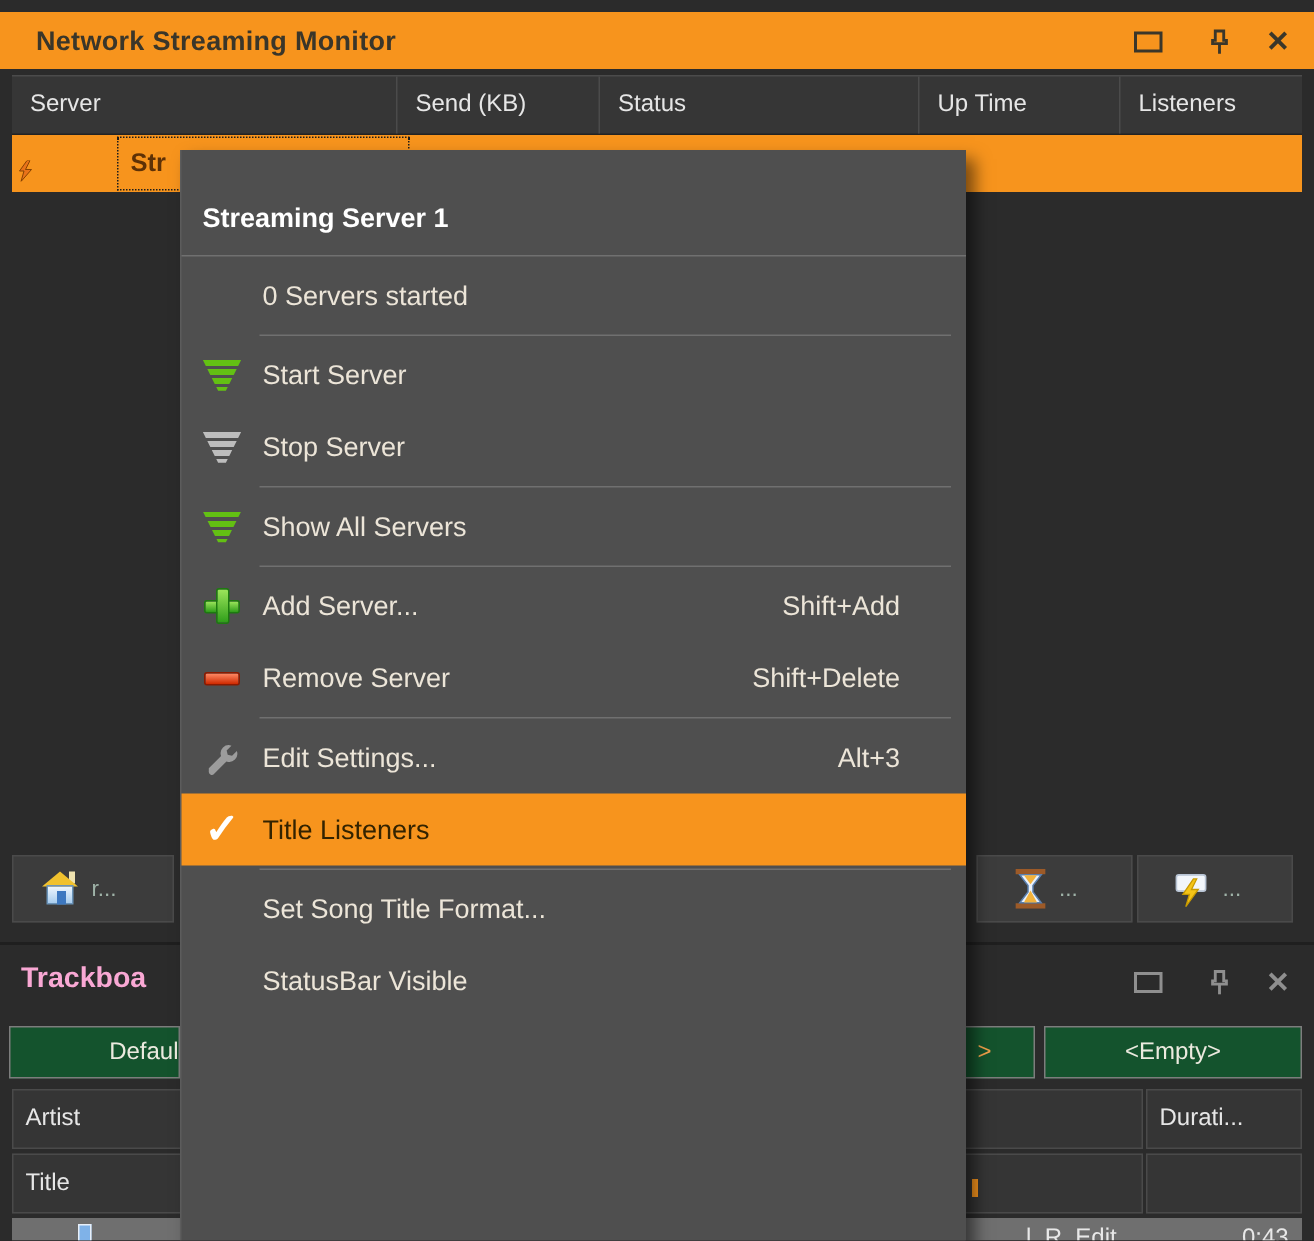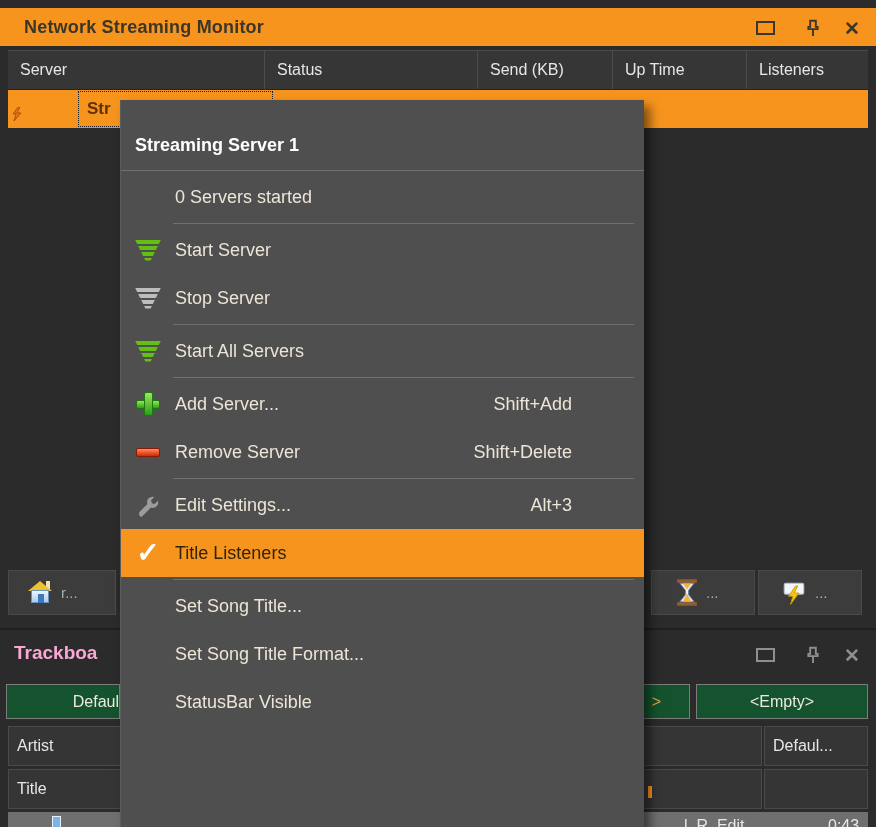--- a/index.html
+++ b/index.html
@@ -64,21 +64,21 @@
   .menu{position:absolute;left:120px;top:100px;width:524px;height:780px;background:#4F4F4F;
         z-index:50;box-shadow:6px 6px 10px rgba(0,0,0,.5);border-left:1px solid #5c5c5c;
         box-sizing:border-box;padding-top:22px;}
   .menu-header{height:46px;display:flex;align-items:center;padding-left:14px;
                font-size:18px;font-weight:bold;color:#ffffff;}
   .msep{height:1px;background:#707070;margin:2px 0;}
   .msep.ind{margin:2px 10px 2px 52px;}
   .mi{height:48px;display:flex;align-items:center;cursor:pointer;}
   .mi-icon{width:30px;margin:0 12px;display:flex;align-items:center;justify-content:center;flex:none;}
   .mi-label{font-size:18px;color:#ece5d8;}
-  .mi-shortcut{margin-left:auto;margin-right:72px;font-size:18px;color:#ece5d8;}
+  .mi-shortcut{margin-left:auto;margin-right:44px;font-size:18px;color:#ece5d8;}
   .mi.checked{background:#F7941D;}
   .mi.checked .mi-label{color:#332300;}
   .checkmark{font-size:28px;font-weight:bold;color:#ffffff;line-height:1;}
 
   
   .plus{position:relative;width:26px;height:26px;}
   .plus::before,.plus::after{content:"";position:absolute;background:linear-gradient(#9ce55b,#2f9e1a);
        border:1px solid #1d7a10;border-radius:2px;box-sizing:border-box;}
   .plus::before{left:1px;top:9px;width:24px;height:9px;}
   .plus::after{left:8.5px;top:1px;width:9px;height:24px;}
@@ -108,22 +108,22 @@
         <line x1="6" y1="9" x2="6" y2="15" stroke="#3a362a" stroke-width="1.7"></line>
       </svg>
     </span>
     <span class="win-btn" style="left:840px;">
       <span class="close-glyph">✕</span>
     </span>
   </div>
 
   <div class="table-header">
     <div class="th" style="width:257px;">Server</div>
+    <div class="th" style="width:135px;">Send (KB)</div>
     <div class="th" style="width:213px;">Status</div>
-    <div class="th" style="width:135px;">Send (KB)</div>
     <div class="th" style="width:134px;">Up Time</div>
     <div class="th" style="width:121px;">Listeners</div>
   </div>
 
   <div class="sel-row">
     <span class="row-icon" style="left:6px;position:absolute;">
       <span class="antenna grayc small"></span>
       <svg class="bolt-overlay" viewBox="0 0 12 14">
         <path d="M7 0 L2 7 h3 L3 14 L10 6 H6 L9 0 Z" fill="#e8731a" stroke="#7a3b00" stroke-width="0.6"></path>
       </svg>
@@ -186,21 +186,21 @@
     <span>Defaul</span>
   </div>
   <div class="dd-box" style="left:632px;top:684px;width:58px;height:35px;justify-content:flex-end;padding-right:28px;color:#f0a04a;">
     <span>&gt;</span>
   </div>
   <div class="dd-box" style="left:696px;top:684px;width:172px;height:35px;justify-content:center;">
     <span>&lt;Empty&gt;</span>
   </div>
 
   <div class="tb-cell" style="left:8px;top:726px;width:754px;height:40px;padding-left:8px;">Artist</div>
-  <div class="tb-cell" style="left:764px;top:726px;width:104px;height:40px;padding-left:8px;">Defaul...</div>
+  <div class="tb-cell" style="left:764px;top:726px;width:104px;height:40px;padding-left:8px;">Durati...</div>
 
   <div class="tb-cell" style="left:8px;top:769px;width:754px;height:40px;padding-left:8px;">Title</div>
   <div class="tb-cell" style="left:764px;top:769px;width:104px;height:40px;"></div>
 
   <div style="position:absolute;left:648px;top:786px;width:4px;height:12px;background:#f7941d;"></div>
 
   <div class="bottom-row">
     <span style="position:absolute;left:44px;top:4px;width:7px;height:10px;background:#7fb2e8;border:1px solid #e8f0fa;"></span>
     <span class="frag" style="left:676px;">l. R. Edit...</span>
     <span class="frag" style="left:820px;">0:43</span>
@@ -228,21 +228,21 @@
           <span class="antenna grayc"></span>
         </span>
       <span class="mi-label">Stop Server</span>
     </div>
     <div class="msep ind"></div>
 
     <div class="mi">
       <span class="mi-icon">
           <span class="antenna green"></span>
         </span>
-      <span class="mi-label">Start All Servers</span>
+      <span class="mi-label">Show All Servers</span>
     </div>
     <div class="msep ind"></div>
 
     <div class="mi">
       <span class="mi-icon">
           <span class="plus"></span>
         </span>
       <span class="mi-label">Add Server...</span>
       <span class="mi-shortcut">Shift+Add</span>
     </div>
@@ -268,24 +268,20 @@
     <div class="mi checked">
       <span class="mi-icon">
         <span class="checkmark">✓</span>
       </span>
       <span class="mi-label">Title Listeners</span>
     </div>
     <div class="msep ind"></div>
 
     <div class="mi">
       <span class="mi-icon"></span>
-      <span class="mi-label">Set Song Title...</span>
-    </div>
-    <div class="mi">
-      <span class="mi-icon"></span>
       <span class="mi-label">Set Song Title Format...</span>
     </div>
     <div class="mi">
       <span class="mi-icon"></span>
       <span class="mi-label">StatusBar Visible</span>
     </div>
 
   </div>
 
 </div>

